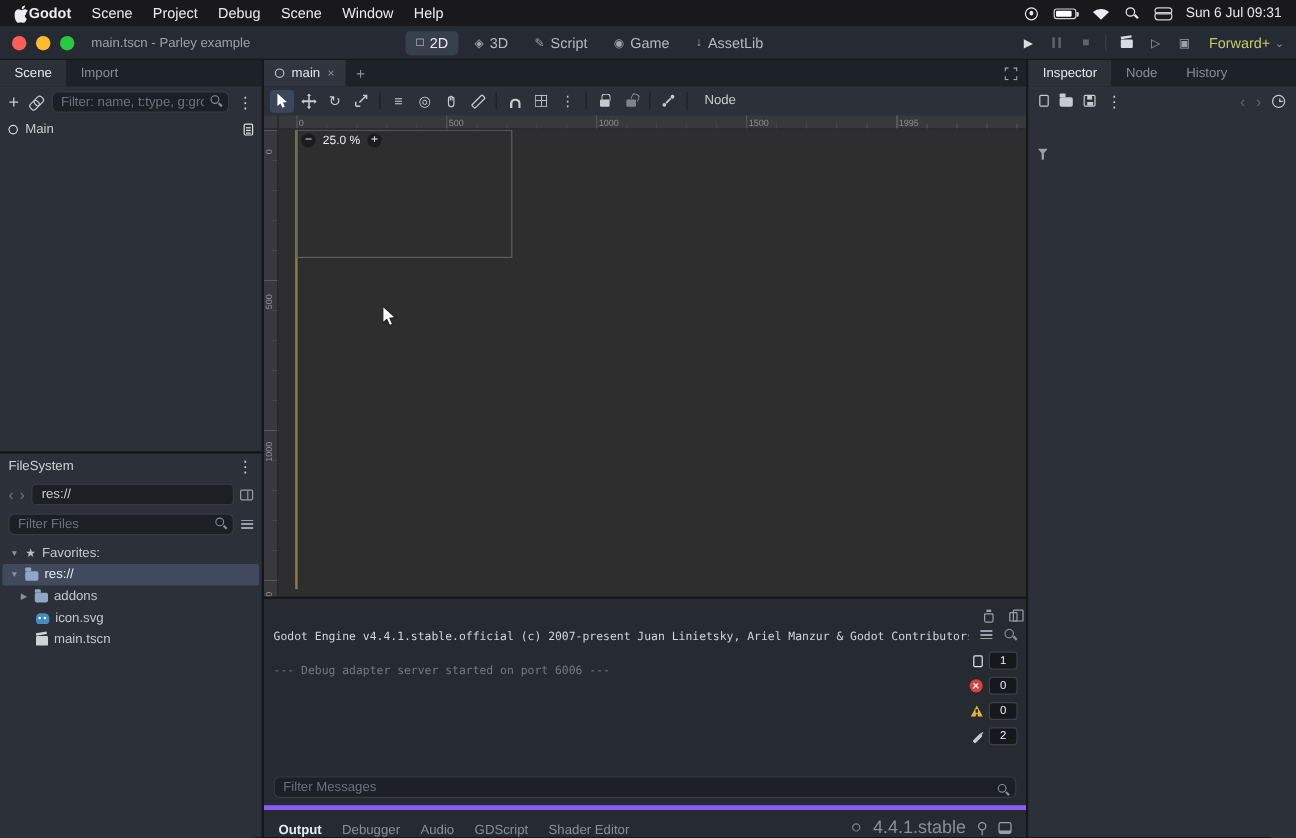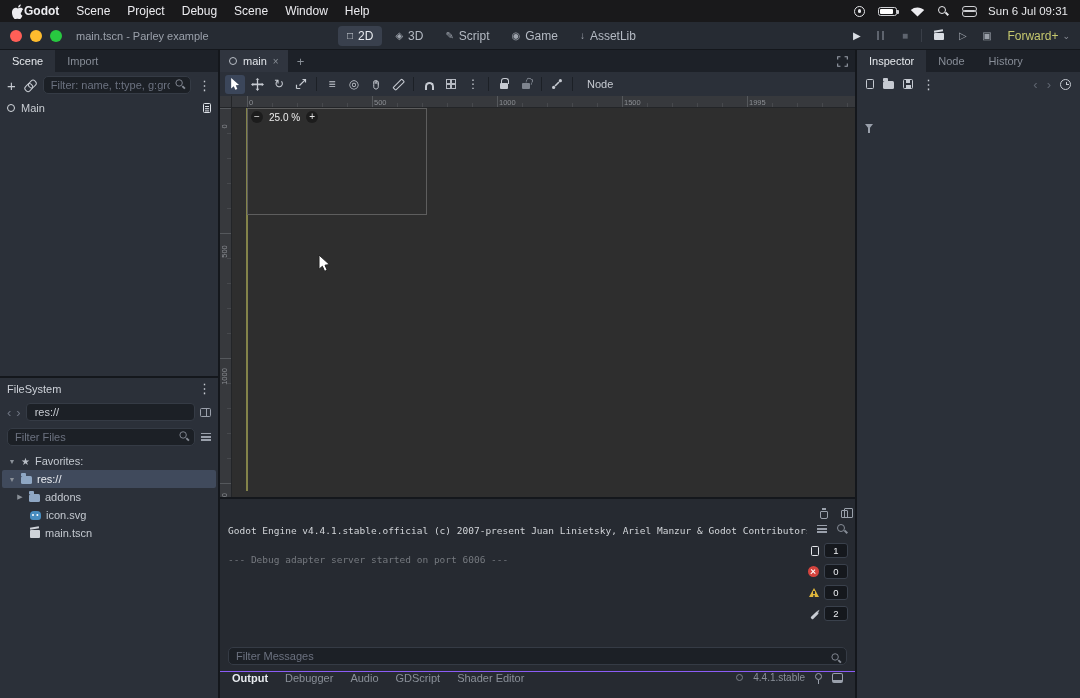--- a/index.html
+++ b/index.html
@@ -153,26 +153,26 @@
   .copy-ic::before{content:"";position:absolute;top:-3.4px;left:1.8px;width:7px;height:8px;border:1.2px solid currentColor;border-radius:1px}
   .err-ic{width:11px;height:11px;background:#d4443e;border-radius:50%;position:relative;display:inline-block}
   .err-ic::before,.err-ic::after{content:"";position:absolute;width:6.4px;height:1.4px;background:#fff;left:2.3px;top:4.8px}
   .err-ic::before{transform:rotate(45deg)}.err-ic::after{transform:rotate(-45deg)}
   .warn-ic{width:0;height:0;border-left:5.5px solid transparent;border-right:5.5px solid transparent;border-bottom:9.5px solid #e0b73c;position:relative;display:inline-block}
   .warn-ic::after{content:"";position:absolute;left:-.7px;top:3.4px;width:1.4px;height:3px;background:#2a2d33;box-shadow:0 4px 0 -.2px #2a2d33}
   .pencil-ic{width:9px;height:2.6px;background:currentColor;transform:rotate(-45deg);border-radius:1px;position:relative;display:inline-block;margin-top:4px}
   .pencil-ic::after{content:"";position:absolute;right:-3px;top:0;border-top:1.3px solid transparent;border-bottom:1.3px solid transparent;border-left:3px solid currentColor}
   .t-msg{color:#e3e6ea}
   .log-filter{height:24px;display:flex;padding:0 8px;gap:6px;flex:none}
-  .bottom-bar{height:27px;display:flex;align-items:flex-start;padding:0 12px;gap:17px;border-top:1px solid #8b5cf6;flex:none}
+  .bottom-bar{height:27px;display:flex;align-items:flex-end;padding:0 12px;gap:17px;border-top:4px solid #8b5cf6;flex:none}
   .btab{color:#8a9099;font-size:11px}
   .btab.active{color:#e8ebef;font-weight:700}
   .bb-right{margin-left:auto;display:flex;align-items:center;gap:10px;color:#8a9099}
   .vdot{width:7px;height:7px;border:1.2px solid #7a8088;border-radius:50%;display:inline-block}
-  .version{font-size:10px;color:#8a9099}
+  .version{font-size:15px;color:#8a9099}
   .pin-ic{width:7px;height:7px;border:1.3px solid currentColor;border-radius:50%;position:relative;display:inline-block;color:#9aa0ab;margin-top:-3px}
   .pin-ic::after{content:"";position:absolute;left:2.2px;top:6.6px;width:1.3px;height:4px;background:currentColor}
   .panelbtm-ic{width:11px;height:10px;border:1.2px solid currentColor;border-bottom:3.6px solid currentColor;border-radius:2px;display:inline-block;color:#9aa0ab}
   
   .insp-toolbar{height:24px;display:flex;align-items:center;gap:9px;padding:0 9px;flex:none}
   .insp-spacer{height:16px;flex:none}
   .insp-filter{height:26px;display:flex;align-items:center;gap:6px;padding:0 8px;flex:none}
   .insp-body{flex:1}
   .floppy-ic{width:10px;height:10px;border:1.2px solid currentColor;border-radius:1.5px;position:relative;display:inline-block}
   .floppy-ic::before{content:"";position:absolute;top:0;left:2.3px;width:3.4px;height:3px;background:currentColor}

